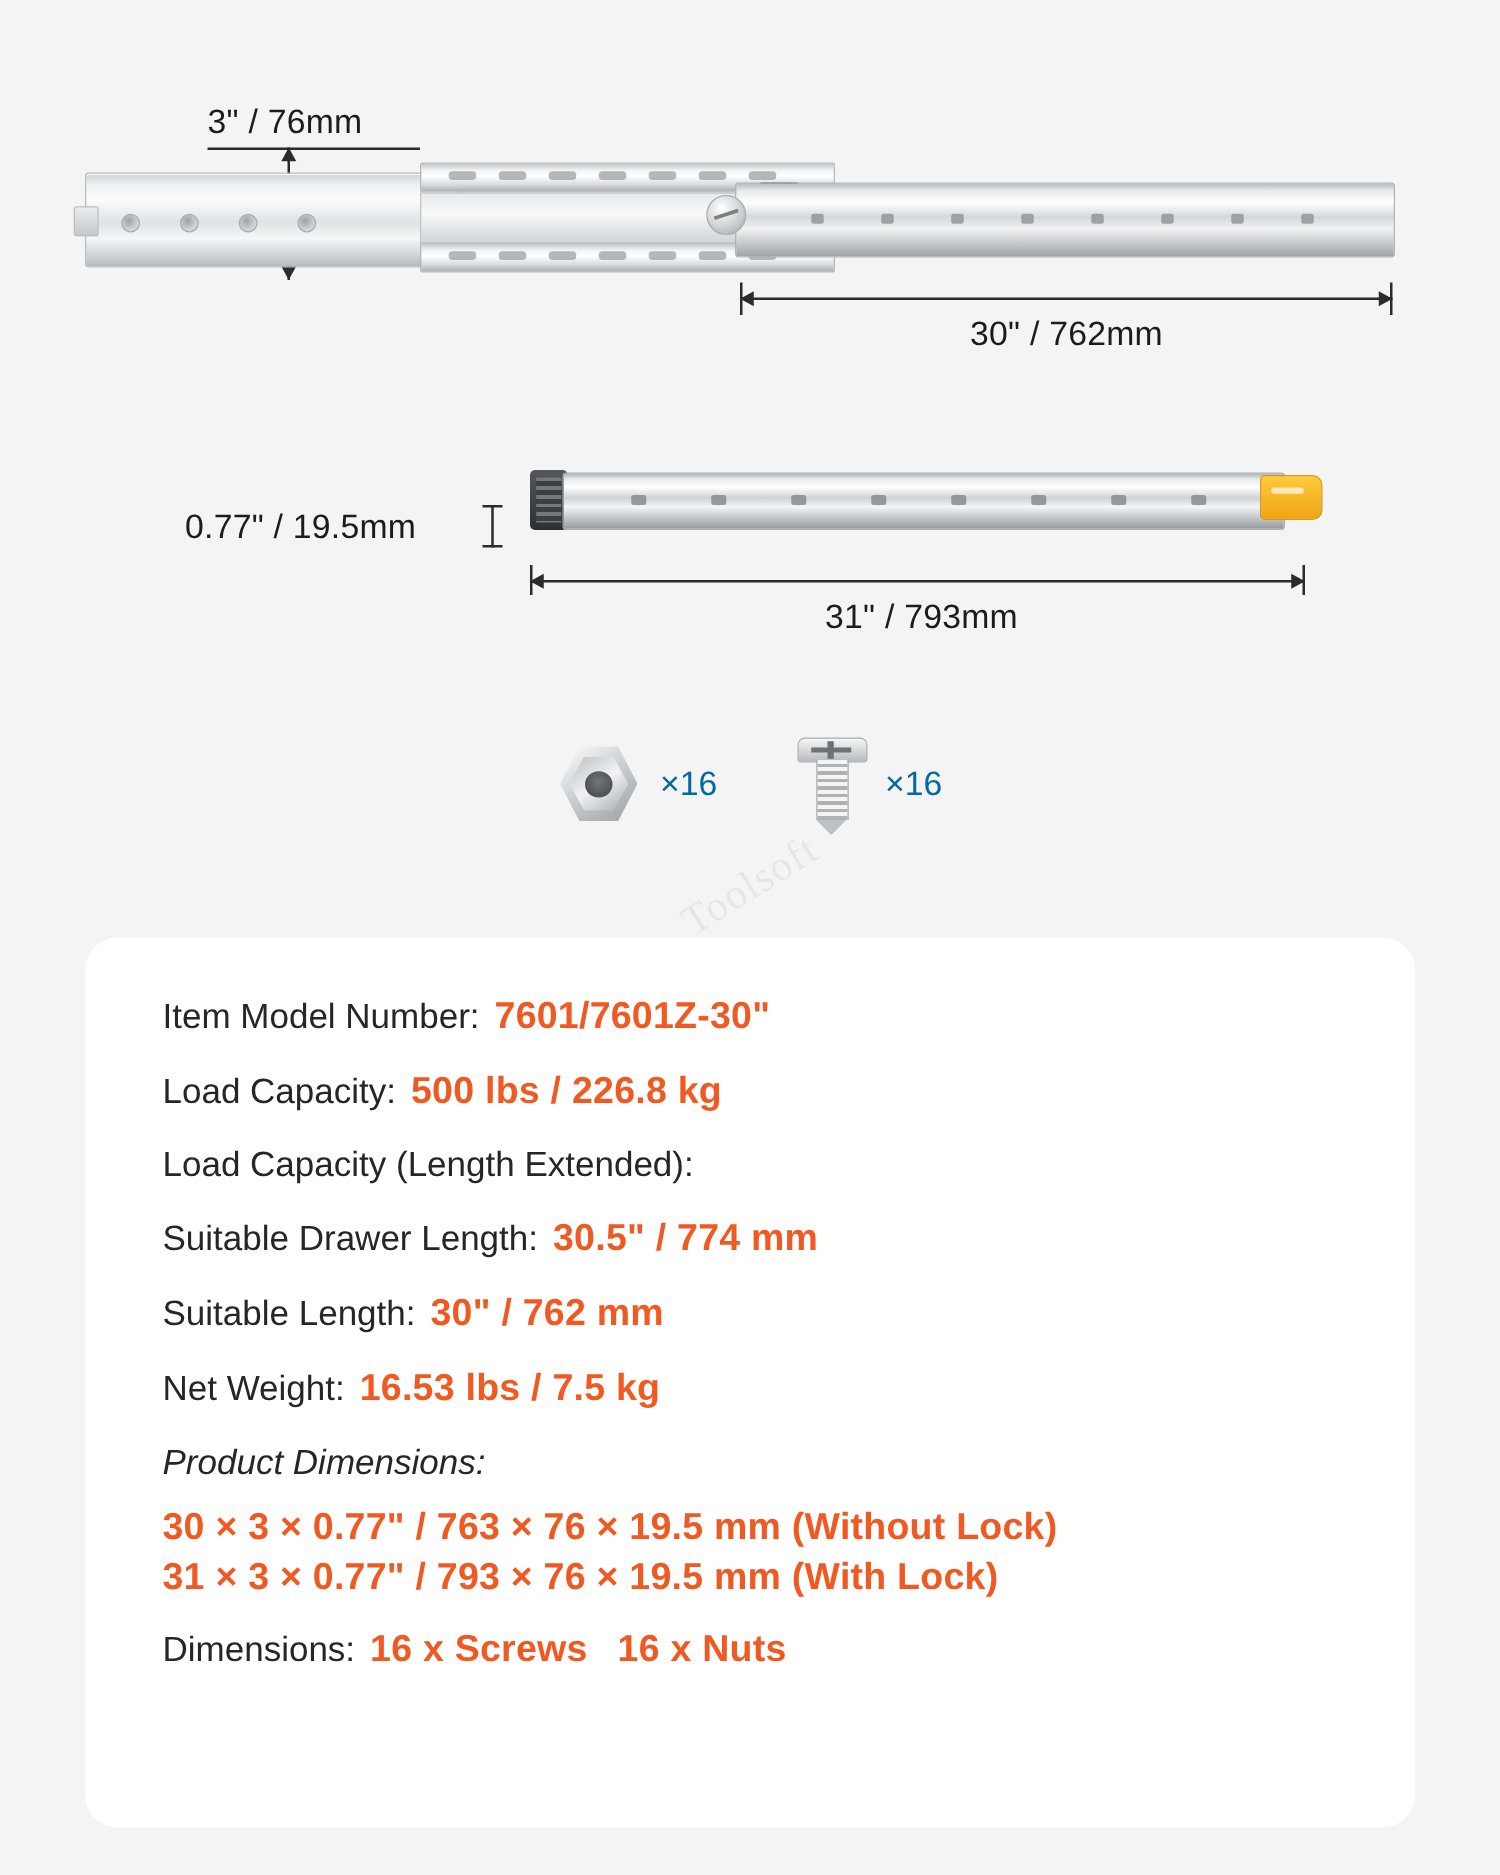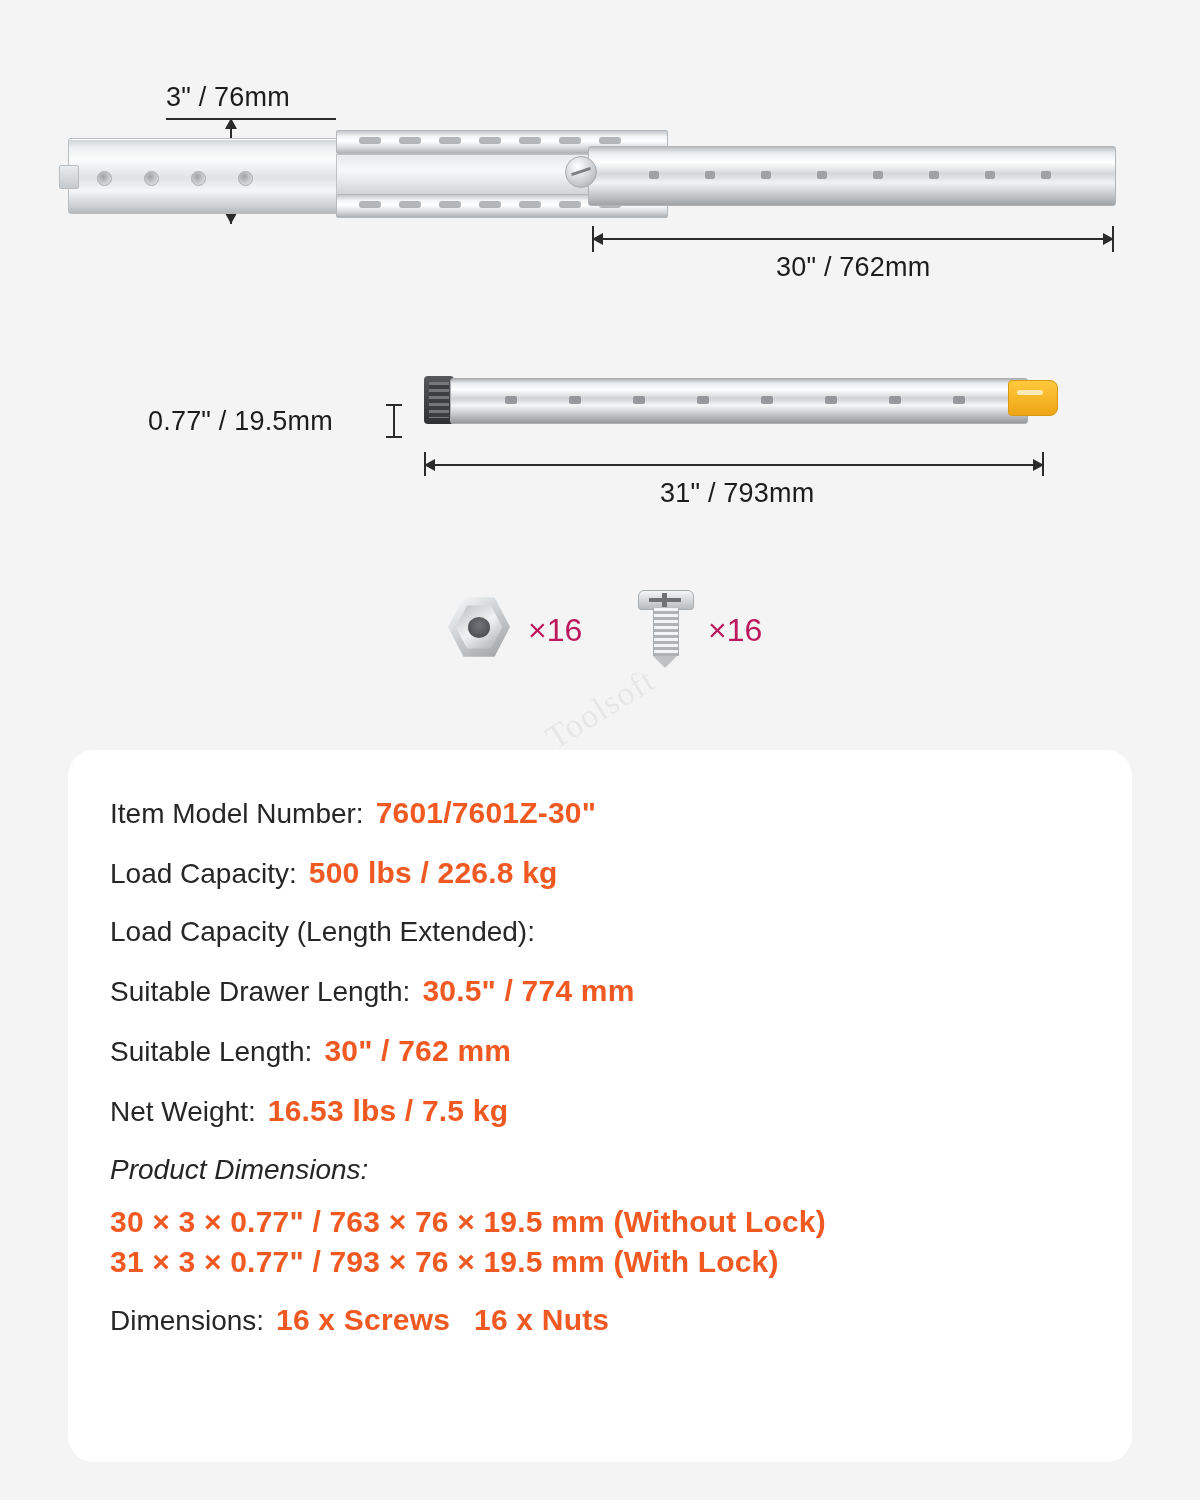--- a/index.html
+++ b/index.html
@@ -353,22 +353,22 @@
   }
   .nut .bore {
     position: absolute;
     left: 32%; top: 34%;
     width: 36%; height: 34%;
     border-radius: 50%;
     background: radial-gradient(circle at 50% 40%, #72767a, #3f4346);
   }
   .hw-count {
     position: absolute;
-    font-size: 32px;
-    color: #be185d;
+    font-size: 27px;
+    color: #0369a1;
     font-weight: 400;
     text-align: center;
   }
   .screw {
     position: absolute;
     left: 208px;
     top: 0;
     width: 54px;
     height: 78px;
   }
@@ -429,21 +429,21 @@
     position: absolute;
     left: 68px;
     top: 750px;
     width: 1064px;
     height: 712px;
     background: #ffffff;
     border-radius: 26px;
   }
   .spec-list {
     position: absolute;
-    left: 42px;
+    left: 62px;
     top: 46px;
     right: 30px;
   }
   .spec-row {
     display: flex;
     align-items: baseline;
     margin-bottom: 26px;
     white-space: nowrap;
   }
   .spec-label {

